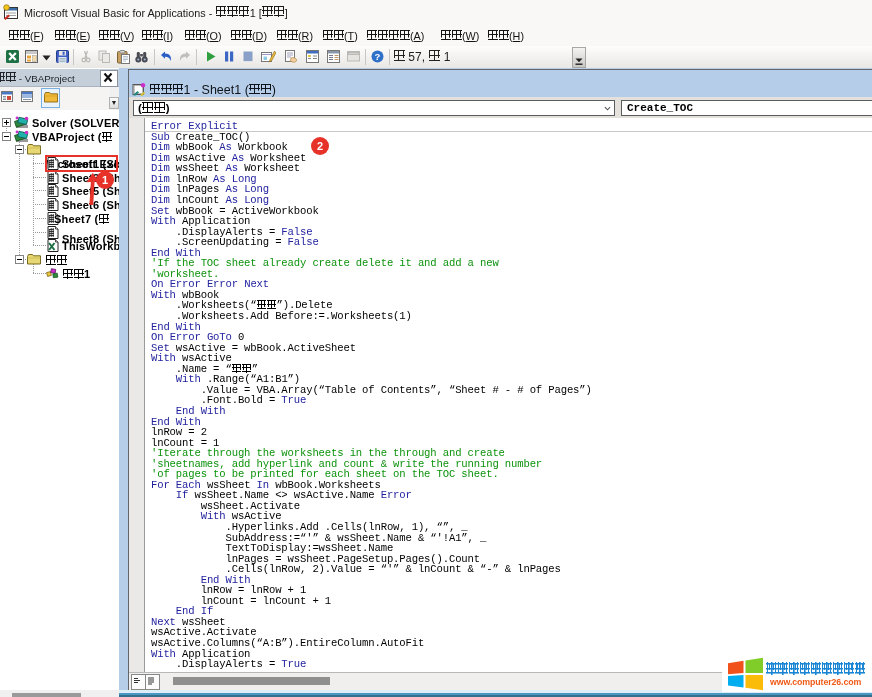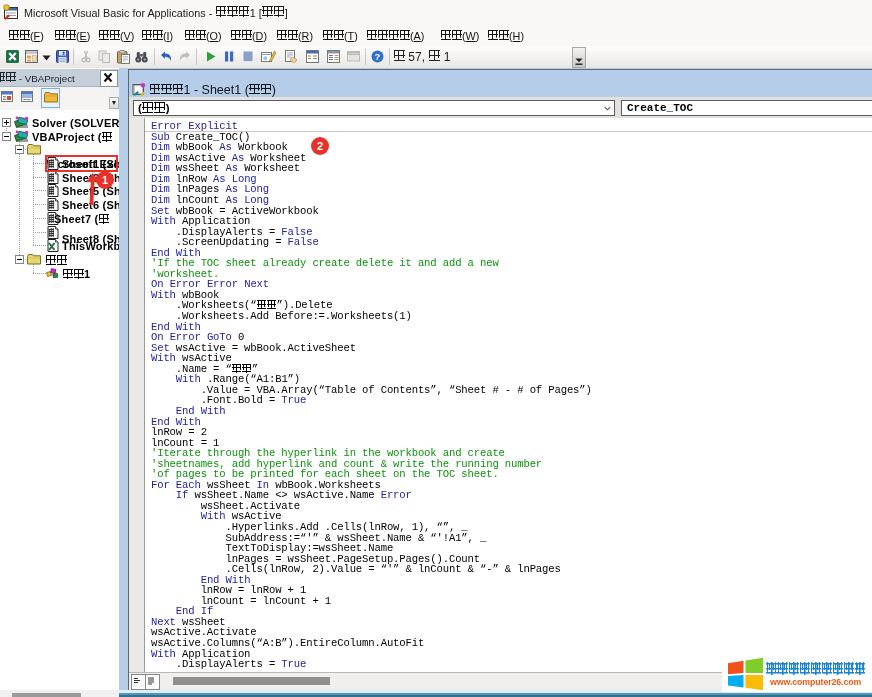--- a/index.html
+++ b/index.html
@@ -450,21 +450,21 @@
 <span class="k">Set</span> wsActive = wbBook.ActiveSheet
 <span class="k">With</span> wsActive
     .Name = “<i class="c"></i><i class="c"></i>”
     <span class="k">With</span> .Range(“A1:B1”)
         .Value = VBA.Array(“Table of Contents”, “Sheet # - # of Pages”)
         .Font.Bold = <span class="k">True</span>
     <span class="k">End</span> <span class="k">With</span>
 <span class="k">End</span> <span class="k">With</span>
 lnRow = 2
 lnCount = 1
-<span class="g">'Iterate through the hyperlink in the workbook and create</span>
+<span class="g">'Iterate through the worksheets in the through and create</span>
 <span class="g">'sheetnames, add hyperlink and count &amp; write the running number</span>
 <span class="g">'of pages to be printed for each sheet on the TOC sheet.</span>
 <span class="k">For</span> <span class="k">Each</span> wsSheet <span class="k">In</span> wbBook.Worksheets
     <span class="k">If</span> wsSheet.Name &lt;&gt; wsActive.Name <span class="k">Error</span>
         wsSheet.Activate
         <span class="k">With</span> wsActive
             .Hyperlinks.Add .Cells(lnRow, 1), “”, _
             SubAddress:=“'” &amp; wsSheet.Name &amp; “'!A1”, _
             TextToDisplay:=wsSheet.Name
             lnPages = wsSheet.PageSetup.Pages().Count

